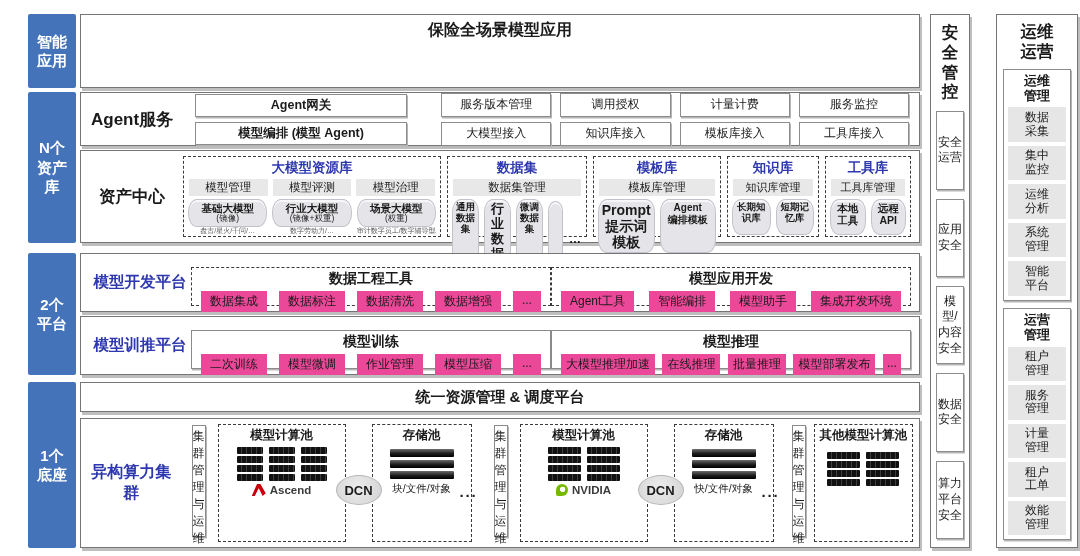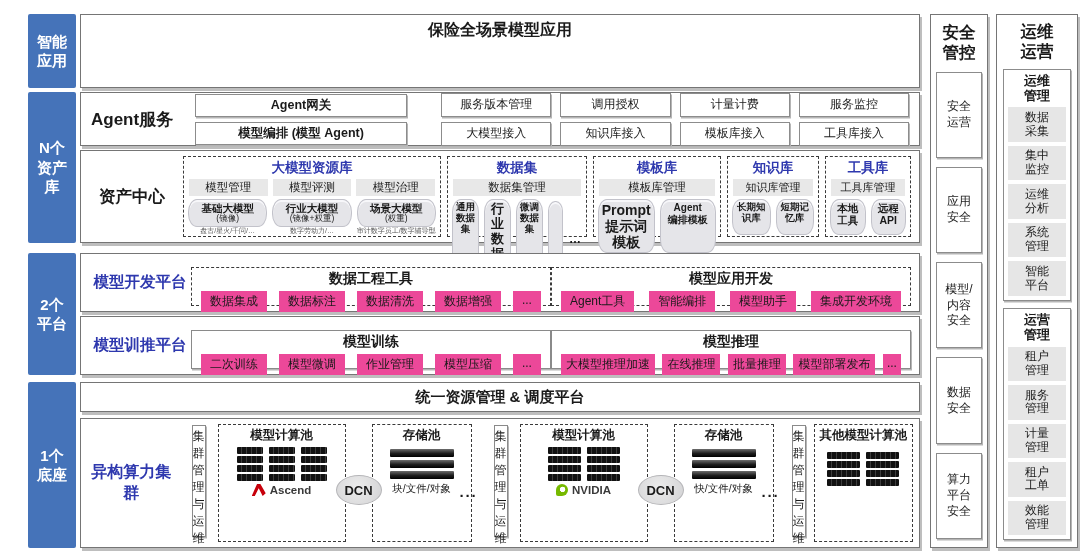--- a/index.html
+++ b/index.html
@@ -102,21 +102,21 @@
   .ascend-mark { width:14px; height:12px; background:#c7000b; display:inline-block;
                  clip-path:polygon(0 100%,38% 0,62% 0,100% 78%,78% 100%,50% 36%,22% 100%); }
   .nvidia-mark { width:12px; height:12px; display:inline-block; border-radius:50% 50% 50% 2px;
                  background:radial-gradient(circle at 55% 45%, #fff 0 2.5px, #76b900 3px); }
   .cluster-sep { align-self:center; font-weight:900; font-size:15px; letter-spacing:1px;
                  padding:24px 1px 0; }
 
   
   .side-col { position:absolute; top:14px; height:534px; background:#fff; border:1.5px solid #757575;
               box-shadow:2px 3px 0 rgba(125,125,125,.5); display:flex; flex-direction:column; }
-  #security-col { left:930px; width:58px; padding:8px 5px; gap:9px; }
+  #security-col { left:930px; width:40px; padding:8px 5px; gap:9px; }
   #ops-col { left:996px; width:82px; padding:7px 6px; gap:7px; }
   .col-title { font-weight:bold; font-size:16.5px; text-align:center; white-space:pre-line;
                line-height:1.2; }
   .sec-item { flex:1; border:1px solid #8c8c8c; box-shadow:1px 1.5px 0 #b5b5b5; display:flex;
               align-items:center; justify-content:center; text-align:center; font-size:12px;
               white-space:pre-line; line-height:1.3; }
   .sec-item:first-of-type { flex:0.78; }
   .ops-panel { border:1px solid #8c8c8c; box-shadow:1px 1.5px 0 #b5b5b5; flex:1; display:flex;
                flex-direction:column; padding:4px; gap:4px; }
   .ops-header { font-weight:bold; font-size:13px; text-align:center; white-space:pre-line;

